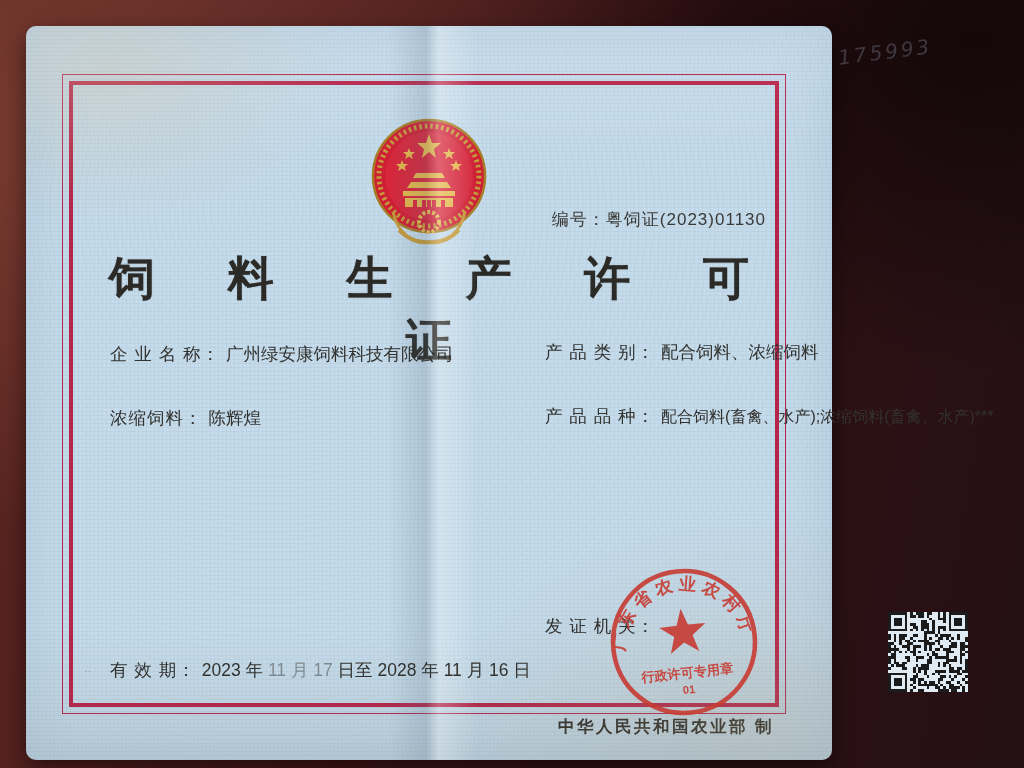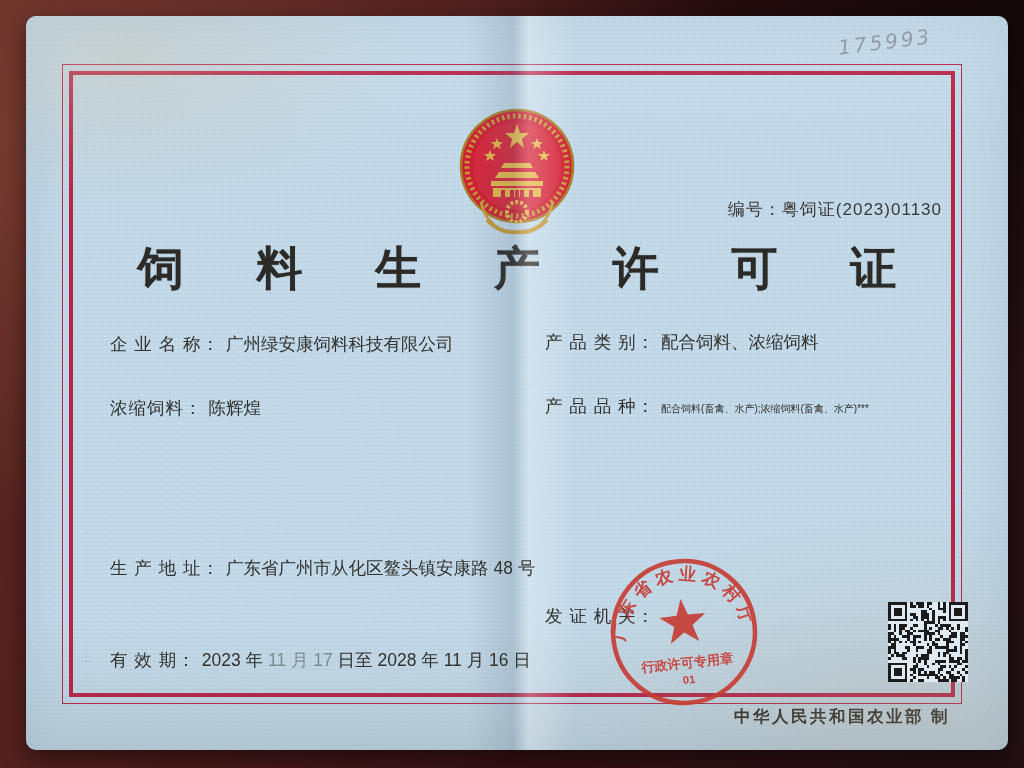--- a/index.html
+++ b/index.html
@@ -5,21 +5,21 @@
   html,body{margin:0;padding:0;background:#1c0a0c;}
   .photo{
     position:relative;width:1024px;height:768px;overflow:hidden;
     font-family:"Liberation Sans","DejaVu Sans",sans-serif;
     background:
       radial-gradient(120% 100% at 12% 18%, rgba(170,95,75,.40), transparent 52%),
       radial-gradient(90% 80% at 95% 5%, rgba(0,0,0,.55), transparent 55%),
       linear-gradient(100deg,#5d2822 0%,#4a1a1b 28%,#351114 58%,#241014 100%);
   }
   .paper{
-    position:absolute;left:26px;top:16px;width:982px;height:734px;border-radius:10px;
+    position:absolute;left:26px;top:26px;width:806px;height:734px;border-radius:10px;
     background:#c5dcec;
     box-shadow:0 8px 22px rgba(0,0,0,.5), inset 0 0 60px rgba(120,150,175,.25);
   }
   .paper .mesh{
     position:absolute;inset:0;border-radius:inherit;pointer-events:none;
     background-image:
       repeating-linear-gradient(0deg, rgba(125,150,170,.20) 0 1px, transparent 1px 4px),
       repeating-linear-gradient(90deg, rgba(135,155,170,.15) 0 1px, transparent 1px 4px),
       repeating-radial-gradient(circle at 30% 25%, rgba(190,170,135,.07) 0 2px, transparent 2px 7px);
     opacity:.6;
@@ -46,21 +46,21 @@
     font-size:46px;font-weight:bold;color:#2b2a26;letter-spacing:30px;padding-left:30px;
     text-shadow:0 0 1px rgba(40,40,35,.5);
   }
   .row{position:absolute;font-size:17.5px;color:#32322f;white-space:nowrap;z-index:2;}
   .row .lbl{letter-spacing:1px;}
   .row .val{margin-left:6px;}
   .col-left{left:84px;}
   .col-right{left:519px;}
   .r1{top:316px}.r2{top:380px}.r3{top:448px}.r4{top:540px}.r5{top:632px}
   .p1{top:314px}.p2{top:378px}.p3{top:588px}.p4{top:634px}
-  .p2 .val{font-size:10px;}
+  .p2 .val{font-size:16px;}
   .faint{opacity:.45;margin-top:24px;}
   .stray-mark{position:absolute;left:58px;top:636px;font-size:11px;color:rgba(80,80,90,.4);}
   .seal{position:absolute;left:582px;top:540px;width:152px;height:152px;z-index:5;opacity:.9;transform:rotate(-6deg);}
   .qr{position:absolute;left:862px;top:586px;width:80px;height:80px;z-index:2;}
   .qr svg{width:100%;height:100%;shape-rendering:crispEdges;}
   .footer{
     position:absolute;right:58px;top:690px;font-size:16.5px;font-weight:bold;
     color:#2b2a26;letter-spacing:2.5px;white-space:nowrap;
   }
 </style>
@@ -105,23 +105,20 @@
       <span>编号：</span><span>粤饲证(2023)01130</span>
     </div>
 
     <div class="title">饲 料 生 产 许 可 证</div>
 
     <div class="row col-left r1">
       <span class="lbl">企 业 名 称：</span><span class="val">广州绿安康饲料科技有限公司</span>
     </div>
     <div class="row col-left r2">
       <span class="lbl">浓缩饲料：</span><span class="val">陈辉煌</span>
-    </div>
-    <div class="row col-left r4">
-      <span class="lbl">生 产 地 址：</span><span class="val">广东省广州市从化区鳌头镇安康路 48 号</span>
     </div>
 
     <div class="stray-mark">‥</div>
 
     <div class="row col-left r5">
       <span class="lbl">有 效 期：</span><span class="val"><span>2023 年 </span><span class="faint">11 月 17 </span><span>日至 2028 年 11 月 16 日</span></span>
     </div>
 
     <div class="row col-right p1">
       <span class="lbl">产 品 类 别：</span><span class="val">配合饲料、浓缩饲料</span>

